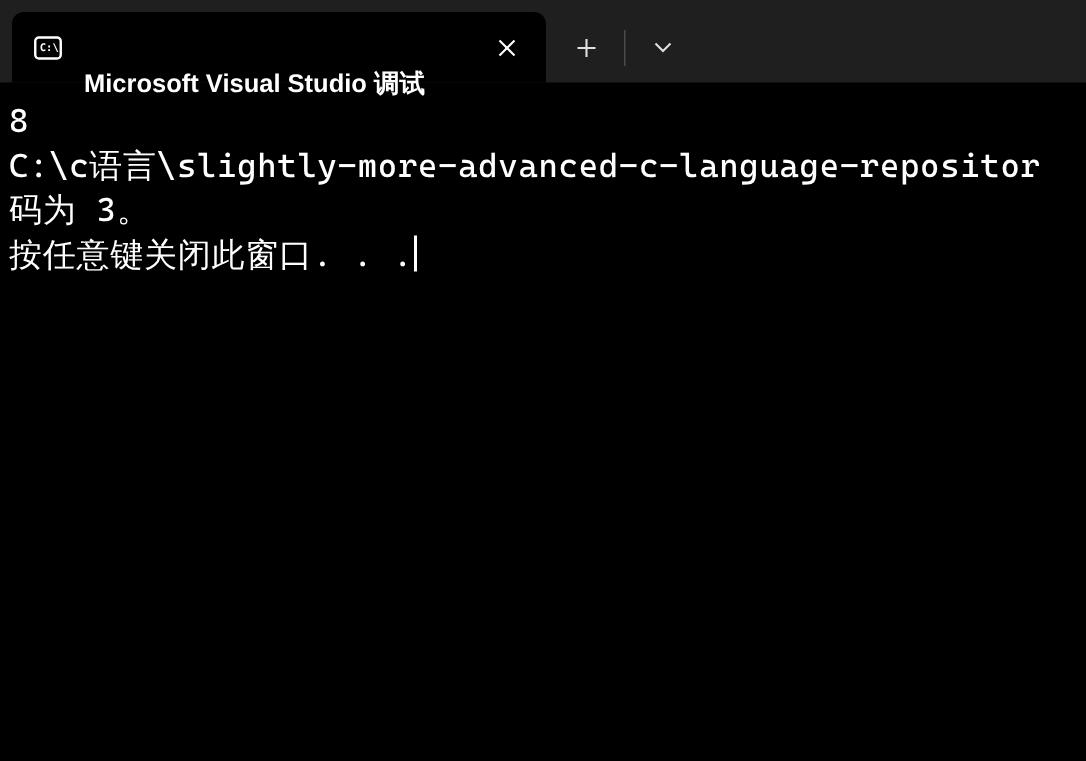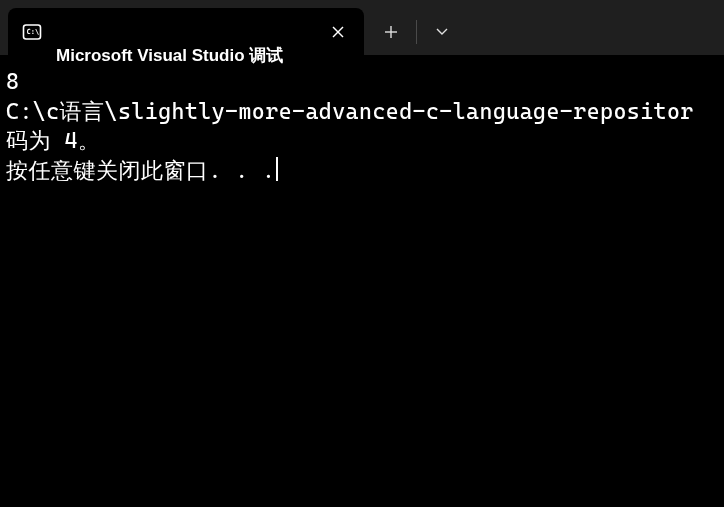--- a/index.html
+++ b/index.html
@@ -138,14 +138,14 @@
     <div class="control-btn">
       <svg width="14" height="9" viewBox="0 0 14 9">
         <polyline points="2,2 7,7 12,2" stroke="#e0e0e0" stroke-width="1.4" fill="none"></polyline>
       </svg>
     </div>
   </div>
 </div>
 
 <div class="terminal"><span>8</span>
 <span>C:\c语言\slightly-more-advanced-c-language-repositor</span>
-<span>码为 4。</span>
+<span>码为 3。</span>
 <span>按任意键关闭此窗口. . .</span><span class="cursor"></span></div>
 
 </body></html>

